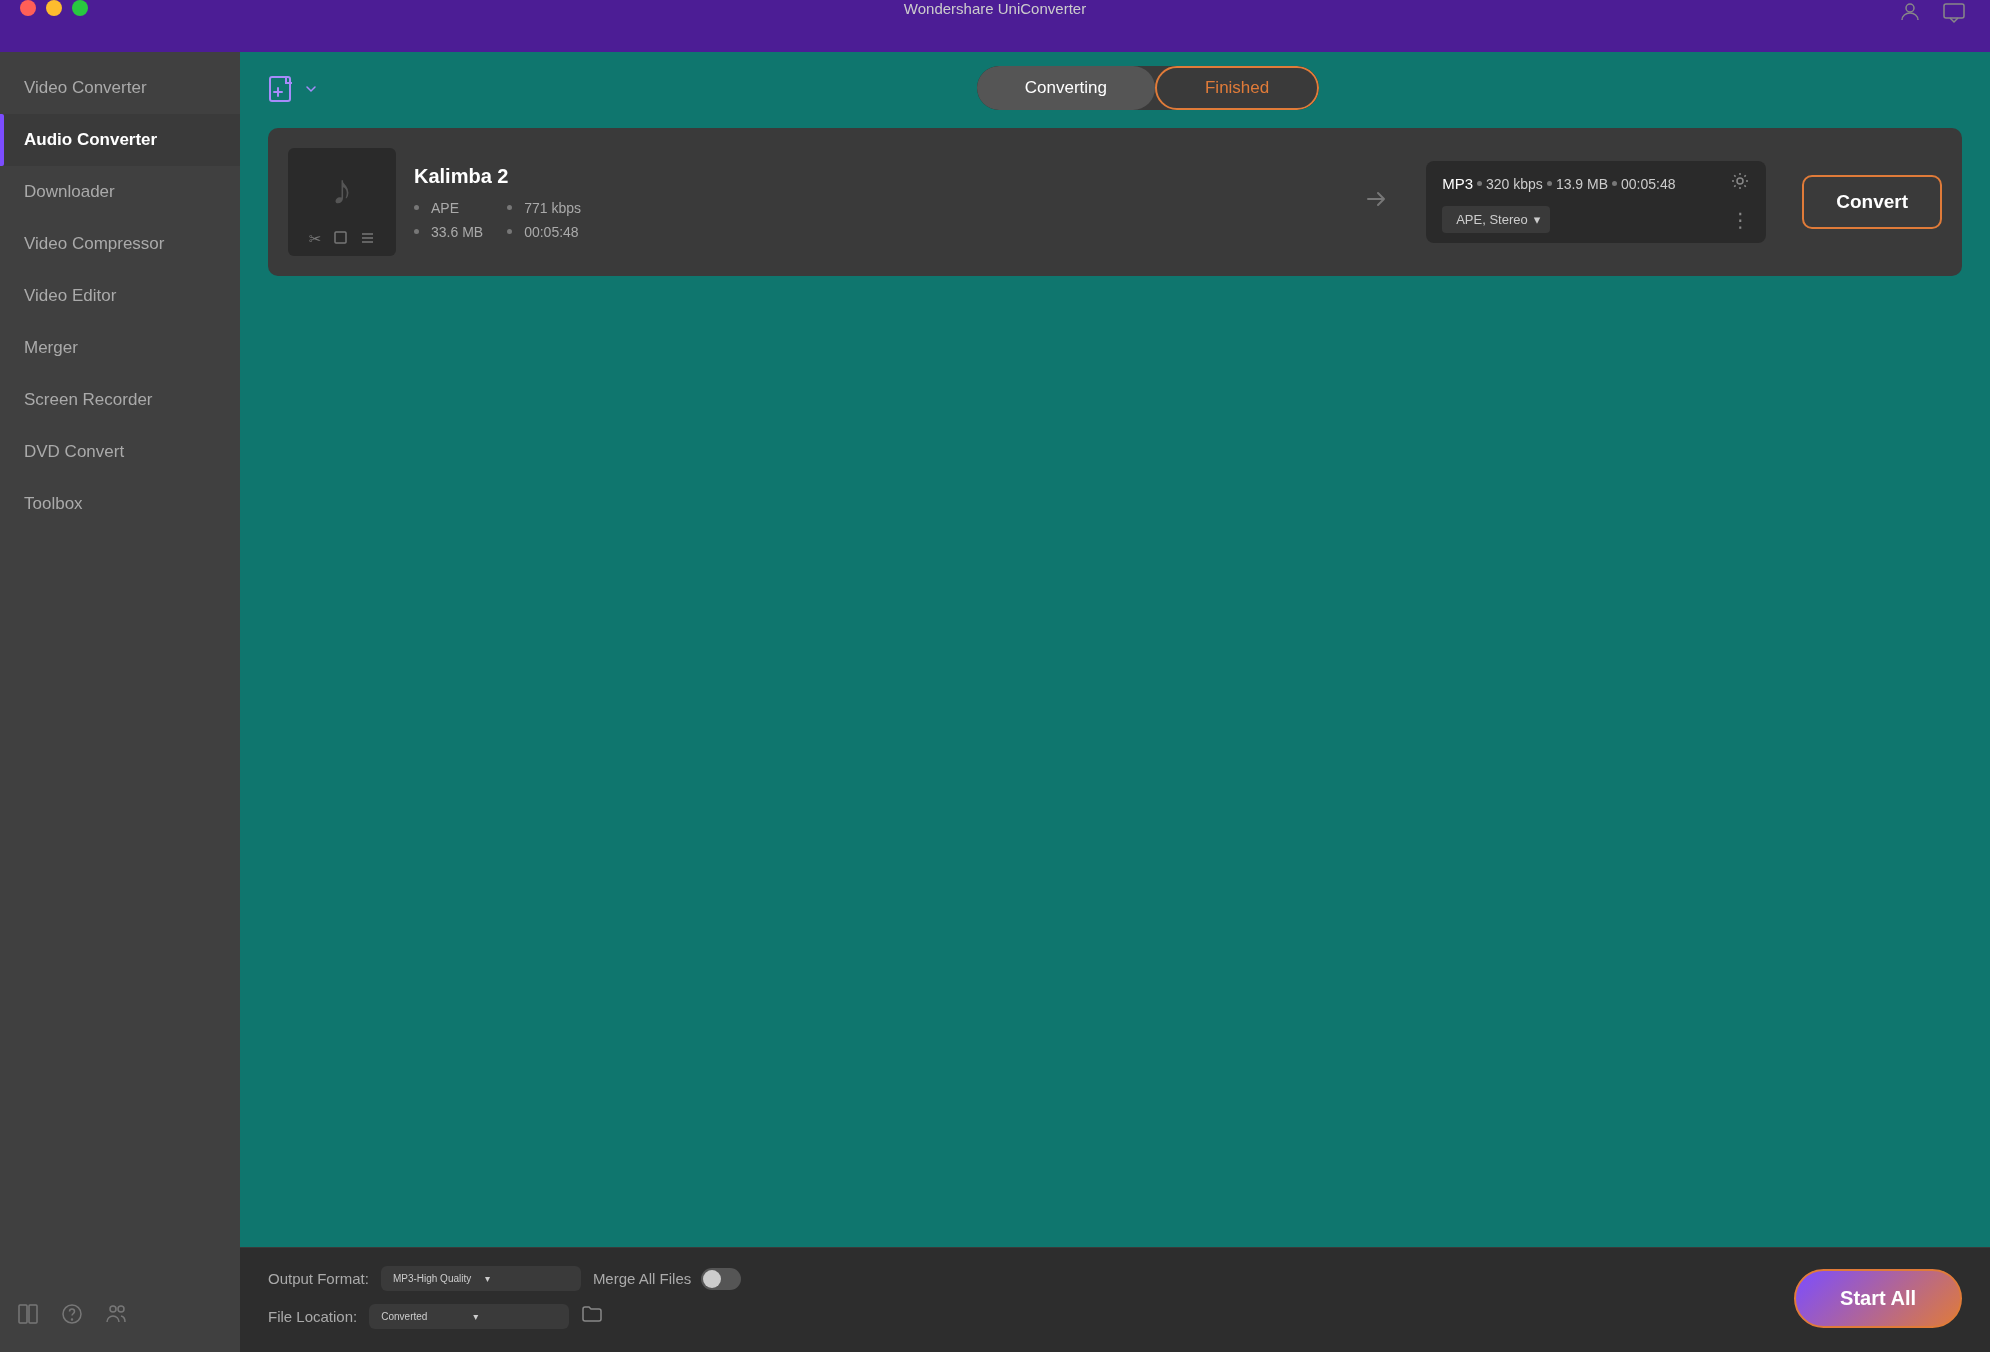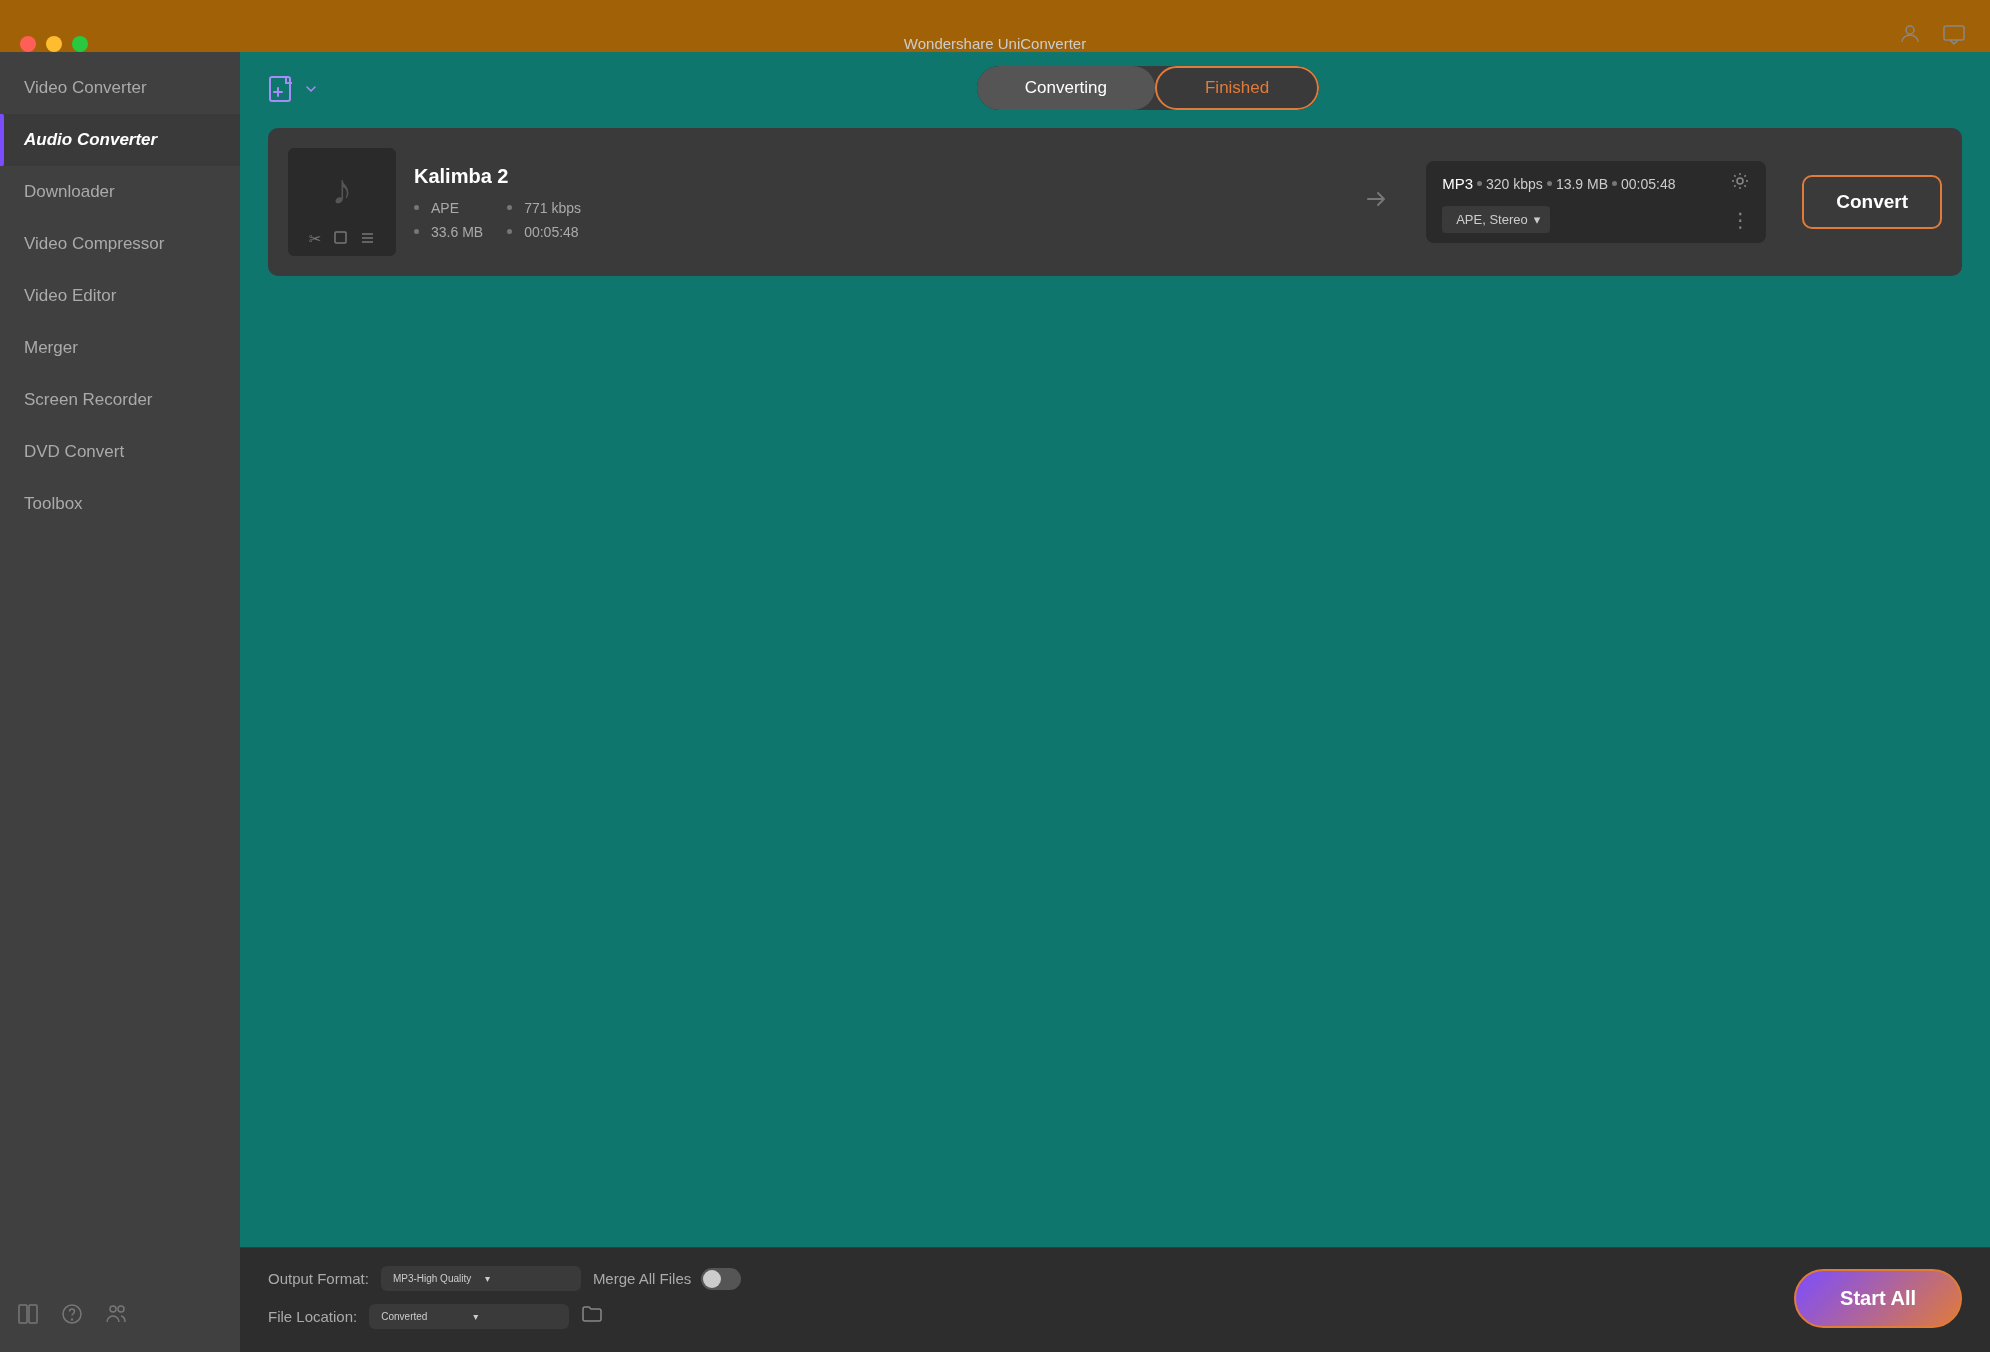--- a/index.html
+++ b/index.html
@@ -9,24 +9,24 @@
       width: 1990px;
       height: 1352px;
       overflow: hidden;
       color: #ccc;
       display: flex;
       flex-direction: column;
     }
 
     
     .titlebar {
-      background: #a16207;
+      background: #4c1d95;
       height: 52px;
       display: flex;
-      align-items: flex-end;
+      align-items: flex-start;
       justify-content: center;
       position: relative;
       flex-shrink: 0;
     }
     .titlebar-controls {
       position: absolute;
       left: 20px;
       display: flex;
       gap: 10px;
       align-items: center;
@@ -76,21 +76,20 @@
       padding: 16px 24px;
       font-size: 17px;
       color: #aaa;
       cursor: pointer;
       position: relative;
     }
     .sidebar-item.active {
       background: #3a3a3a;
       color: #fff;
       font-weight: 600;
-      font-style: italic;
     }
     .sidebar-item.active::before {
       content: '';
       position: absolute;
       left: 0;
       top: 0;
       bottom: 0;
       width: 4px;
       background: #7c4dff;
       border-radius: 0 2px 2px 0;

